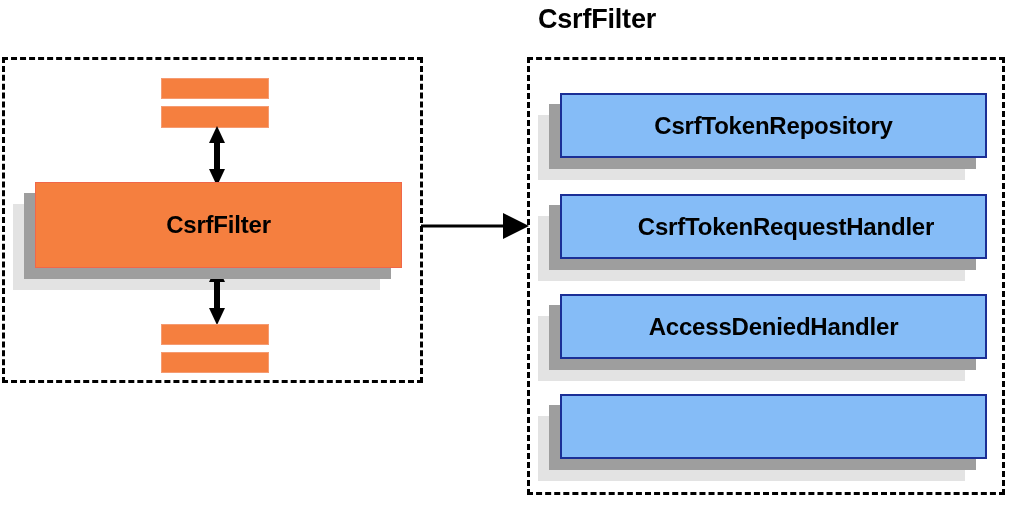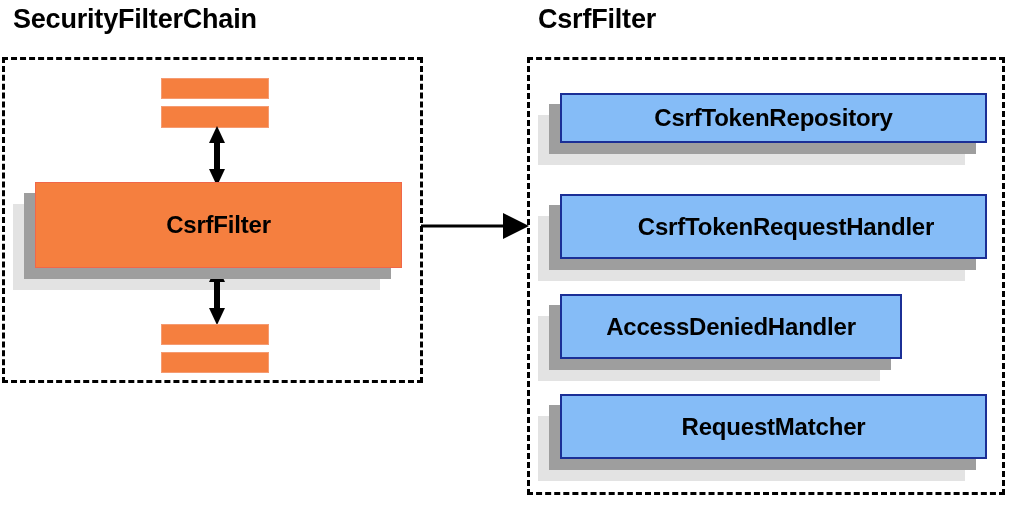--- a/index.html
+++ b/index.html
@@ -109,21 +109,20 @@
   }
   .arrow-svg polygon {
     fill: #000000;
   }
 </style>
 </head>
 <body>
 
 <div id="canvas">
 
-  <div class="group-title" style="left:13px; top:6px;">SecurityFilterChain</div>
 
   <div class="dashed-box" style="left:2px; top:57px; width:421px; height:326px;"></div>
 
   <div class="strip" style="left:161px; top:78px; width:108px; height:21px;"></div>
   <div class="strip" style="left:161px; top:106px; width:108px; height:22px;"></div>
 
   <svg class="arrow-svg" style="left:207px; top:126px; width:20px; height:60px;" viewBox="0 0 20 60">
     <line x1="10" y1="8" x2="10" y2="52" stroke-width="6"></line>
     <polygon points="10,0 2,17 18,17"></polygon>
     <polygon points="10,60 2,43 18,43"></polygon>
@@ -147,41 +146,40 @@
 
   <svg class="arrow-svg" style="left:421px; top:210px; width:108px; height:32px;" viewBox="0 0 108 32">
     <line x1="0" y1="16" x2="88" y2="16" stroke-width="3"></line>
     <polygon points="108,16 82,3 82,29"></polygon>
   </svg>
 
   <div class="group-title" style="left:538px; top:6px;">CsrfFilter</div>
 
   <div class="dashed-box" style="left:527px; top:57px; width:478px; height:438px;"></div>
 
-  <div class="node blue" style="left:560px; top:93px; width:427px; height:50px;">
+  <div class="node blue" style="left:560px; top:93px; width:427px; height:65px;">
     <div class="shadow-far"></div>
     <div class="shadow-near"></div>
     <div class="face"></div>
     <div class="label">CsrfTokenRepository</div>
   </div>
 
   <div class="node blue" style="left:560px; top:194px; width:427px; height:65px;padding-left:25px;">
     <div class="shadow-far"></div>
     <div class="shadow-near"></div>
     <div class="face"></div>
     <div class="label">CsrfTokenRequestHandler</div>
   </div>
 
-  <div class="node blue" style="left:560px; top:294px; width:342px; height:65px;">
+  <div class="node blue" style="left:560px; top:294px; width:427px; height:65px;">
     <div class="shadow-far"></div>
     <div class="shadow-near"></div>
     <div class="face"></div>
     <div class="label">AccessDeniedHandler</div>
   </div>
 
   <div class="node blue" style="left:560px; top:394px; width:427px; height:65px;">
     <div class="shadow-far"></div>
     <div class="shadow-near"></div>
     <div class="face"></div>
-    <div class="label">RequestMatcher</div>
   </div>
 
 </div>
 
 </body></html>

